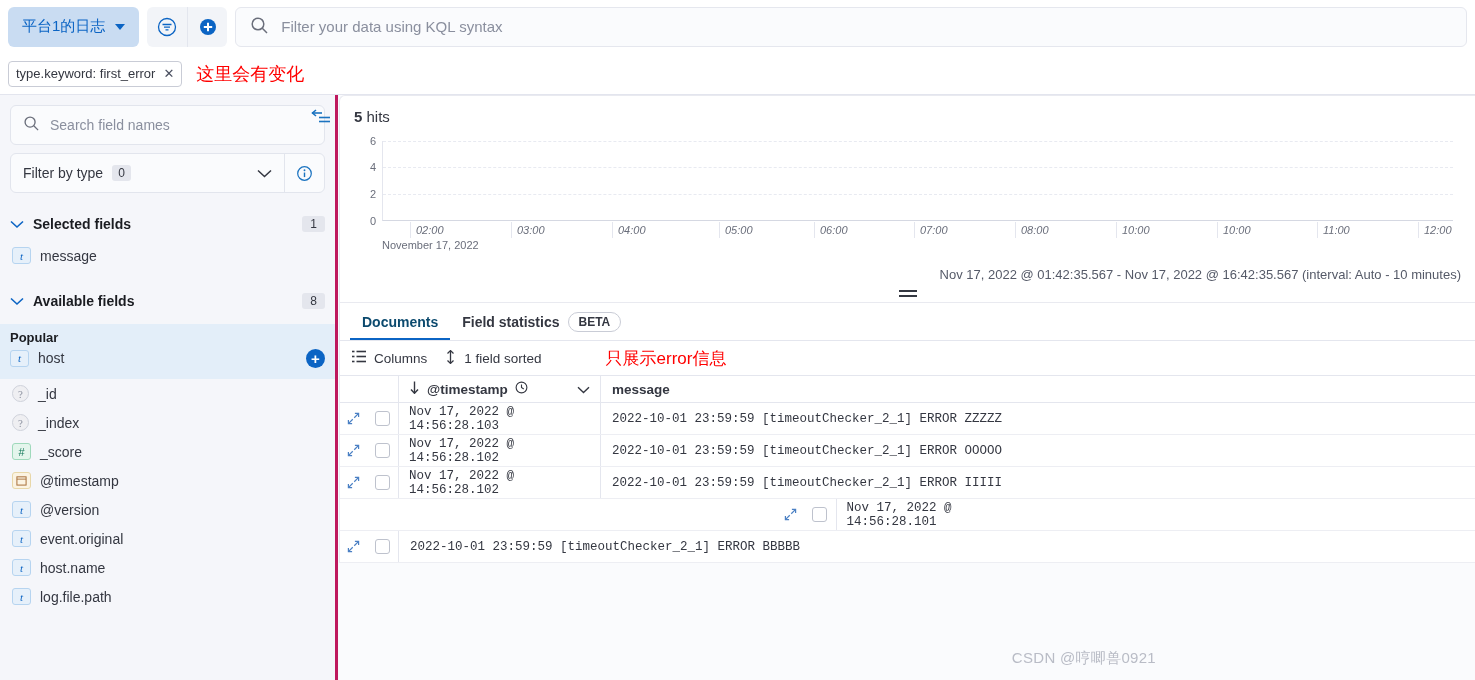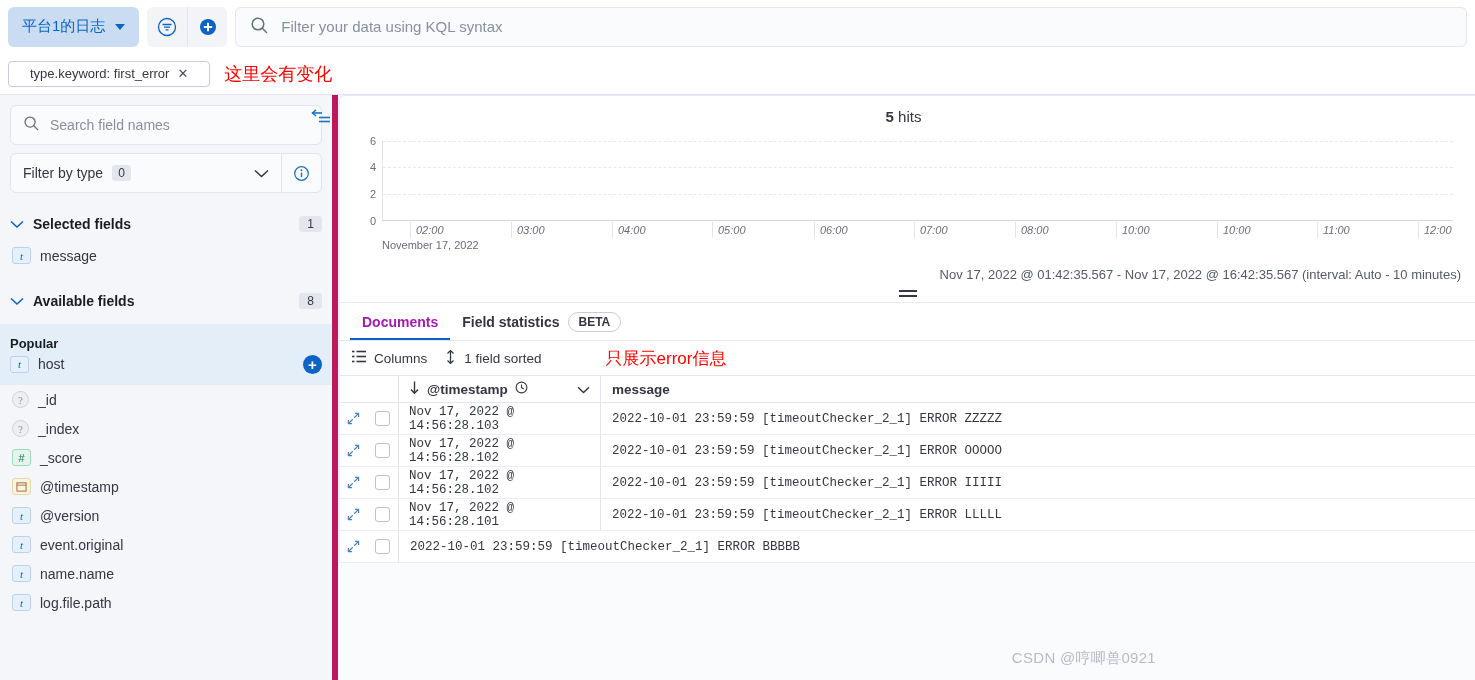--- a/index.html
+++ b/index.html
@@ -48,33 +48,33 @@
   .kql-placeholder { color: #8A8F9E; font-size: 15px; }
 
   
   .filterbar {
     position: absolute; left: 0; top: 53px; width: 1475px; height: 42px;
     background: #FFFFFF; border-bottom: 1px solid #E3E5EE;
     display: flex; align-items: center; padding: 0 8px; gap: 14px;
   }
   .filter-pill {
     display: flex; align-items: center; gap: 8px;
-    height: 26px; padding: 0 21px;
+    height: 26px; padding: 0 7px;
     background: #FFFFFF; border: 1px solid #C9CCD6; border-radius: 4px;
     font-size: 13px; color: #343741; cursor: pointer;
   }
   .filter-x { color: #4B5061; font-size: 13px; cursor: pointer; }
   .red-note-top {
     color: #FF0000; font-size: 18px; font-weight: 500;
   }
 
   
   .sidebar {
     position: absolute; left: 0; top: 95px; width: 338px; height: 585px;
-    background: #F5F6FA; border-right: 6px solid #be185d;
+    background: #F5F6FA; border-right: 3px solid #be185d;
     padding: 10px 10px 0 10px;
     overflow: hidden;
   }
   .field-search {
     height: 40px; background: #FAFBFD; border: 1px solid #E2E5ED;
     border-radius: 6px; display: flex; align-items: center; gap: 10px;
     padding: 0 12px; cursor: text;
   }
   .field-search .ph { color: #8A8F9E; font-size: 14px; }
   .type-filter-row {
@@ -116,21 +116,21 @@
     flex: none;
   }
   .ftype.t { background: #E6F0FA; border: 1px solid #B6D4F0; color: #0B64C4; }
   .ftype.num { background: #E4F5EC; border: 1px solid #9FD9BB; color: #14795A;
                font-style: normal; font-family: "Liberation Sans", sans-serif; }
   .ftype.q { background: #EFEFF2; border: 1px solid #CFD2DB; color: #8A8F9E;
              border-radius: 50%; width: 17px; font-style: normal; }
   .ftype.date { background: #FBF3E2; border: 1px solid #E8D7A8; color: #A9703B;
                 font-style: normal; }
   .popular-block {
-    background: #E3EEF9; margin: 6px -10px 0 -10px; padding: 12px 10px 8px 10px;
+    background: #E3EEF9; margin: 6px -10px 0 -10px; padding: 6px 10px 8px 10px;
   }
   .popular-label { font-weight: bold; font-size: 13px; color: #1A1C21; }
   .popular-row { display: flex; align-items: center; gap: 9px; height: 26px; }
   .add-circle {
     margin-left: auto; width: 19px; height: 19px; border-radius: 50%;
     background: #0B64C4; color: #fff; display: flex; align-items: center;
     justify-content: center; font-size: 15px; line-height: 1; cursor: pointer;
     font-weight: bold;
   }
   .collapse-btn {
@@ -140,21 +140,21 @@
   }
 
   
   .main {
     position: absolute; left: 339px; top: 95px; width: 1136px; height: 585px;
     background: #FAFBFD;
   }
   .chart-panel {
     background: #FFFFFF; border: 1px solid #E9EAF0;
     border-radius: 6px 0 0 0; border-right: none;
-    height: 208px; padding: 12px 22px 0 14px; position: relative; text-align: center;
+    height: 208px; padding: 12px 22px 0 14px; position: relative;
   }
   .hits { font-size: 15px; color: #343741; }
   .hits b { font-weight: bold; }
   .chart-area { position: relative; height: 95px; margin-top: 16px; }
   .yaxis {
     position: absolute; left: 0; top: 0; width: 26px; height: 80px;
   }
   .ytick {
     position: absolute; right: 4px; font-size: 11px; color: #6A6E7B;
     transform: translateY(-50%);
@@ -187,21 +187,21 @@
   
   .tabs-row {
     background: #FFFFFF; border-left: 1px solid #E9EAF0;
     border-bottom: 1px solid #E4E6EE;
     height: 38px; display: flex; align-items: stretch; padding-left: 10px;
   }
   .tab {
     display: flex; align-items: center; padding: 0 12px;
     font-size: 14px; font-weight: bold; color: #343741; cursor: pointer;
   }
-  .tab.active { color: #a21caf; box-shadow: inset 0 -2px 0 #0B64C4; }
+  .tab.active { color: #0c4a6e; box-shadow: inset 0 -2px 0 #0B64C4; }
   .beta-chip {
     align-self: center; margin-left: -4px;
     border: 1px solid #C9CCD6; border-radius: 11px;
     padding: 2px 10px; font-size: 12px; font-weight: bold; color: #343741;
   }
   .toolbar-row {
     background: #FFFFFF; border-left: 1px solid #E9EAF0;
     height: 34px; display: flex; align-items: center;
     padding-left: 12px; gap: 18px;
   }
@@ -384,21 +384,21 @@
     <div class="field-row">
       <span class="ftype t">t</span>
       <span>@version</span>
     </div>
     <div class="field-row">
       <span class="ftype t">t</span>
       <span>event.original</span>
     </div>
     <div class="field-row">
       <span class="ftype t">t</span>
-      <span>name.name</span>
+      <span>host.name</span>
     </div>
     <div class="field-row">
       <span class="ftype t">t</span>
       <span>log.file.path</span>
     </div>
   </div>
 
   <div class="collapse-btn">
     <svg width="20" height="16" viewBox="0 0 20 16">
       <line x1="1" y1="4" x2="11" y2="4" stroke="#1B73C0" stroke-width="1.6"></line>
@@ -425,21 +425,21 @@
         </div>
         <div class="plot">
           <div class="gridline" style="top:0px"></div>
           <div class="gridline" style="top:26px"></div>
           <div class="gridline" style="top:53px"></div>
         </div>
         <div class="xticks">
           <span class="xtick" style="left:28px">02:00</span>
           <span class="xtick" style="left:129px">03:00</span>
           <span class="xtick" style="left:230px">04:00</span>
-          <span class="xtick" style="left:330px">05:00</span>
+          <span class="xtick" style="left:337px">05:00</span>
           <span class="xtick" style="left:432px">06:00</span>
           <span class="xtick" style="left:532px">07:00</span>
           <span class="xtick" style="left:633px">08:00</span>
           <span class="xtick" style="left:734px">10:00</span>
           <span class="xtick" style="left:835px">10:00</span>
           <span class="xtick" style="left:935px">11:00</span>
           <span class="xtick" style="left:1036px">12:00</span>
         </div>
         <div class="xdate">November 17, 2022</div>
       </div>
@@ -563,21 +563,20 @@
         <div class="c-exp">
           <svg width="13" height="13" viewBox="0 0 14 14">
             <path d="M8.5 1.5 L12.5 1.5 L12.5 5.5 M12.5 1.5 L7.8 6.2" fill="none" stroke="#4B80C4" stroke-width="1.3"></path>
             <path d="M5.5 12.5 L1.5 12.5 L1.5 8.5 M1.5 12.5 L6.2 7.8" fill="none" stroke="#4B80C4" stroke-width="1.3"></path>
           </svg>
         </div>
         <div class="c-chk">
             <div class="chkbox"></div>
           </div>
         <div class="c-ts">Nov 17, 2022 @ 14:56:28.101</div>
-        <div class="c-msg">2022-10-01 23:59:59 [timeoutChecker_2_1] ERROR LLLLL</div>
       </div>
 
       <div class="dt-row">
         <div class="c-exp">
           <svg width="13" height="13" viewBox="0 0 14 14">
             <path d="M8.5 1.5 L12.5 1.5 L12.5 5.5 M12.5 1.5 L7.8 6.2" fill="none" stroke="#4B80C4" stroke-width="1.3"></path>
             <path d="M5.5 12.5 L1.5 12.5 L1.5 8.5 M1.5 12.5 L6.2 7.8" fill="none" stroke="#4B80C4" stroke-width="1.3"></path>
           </svg>
         </div>
         <div class="c-chk">

